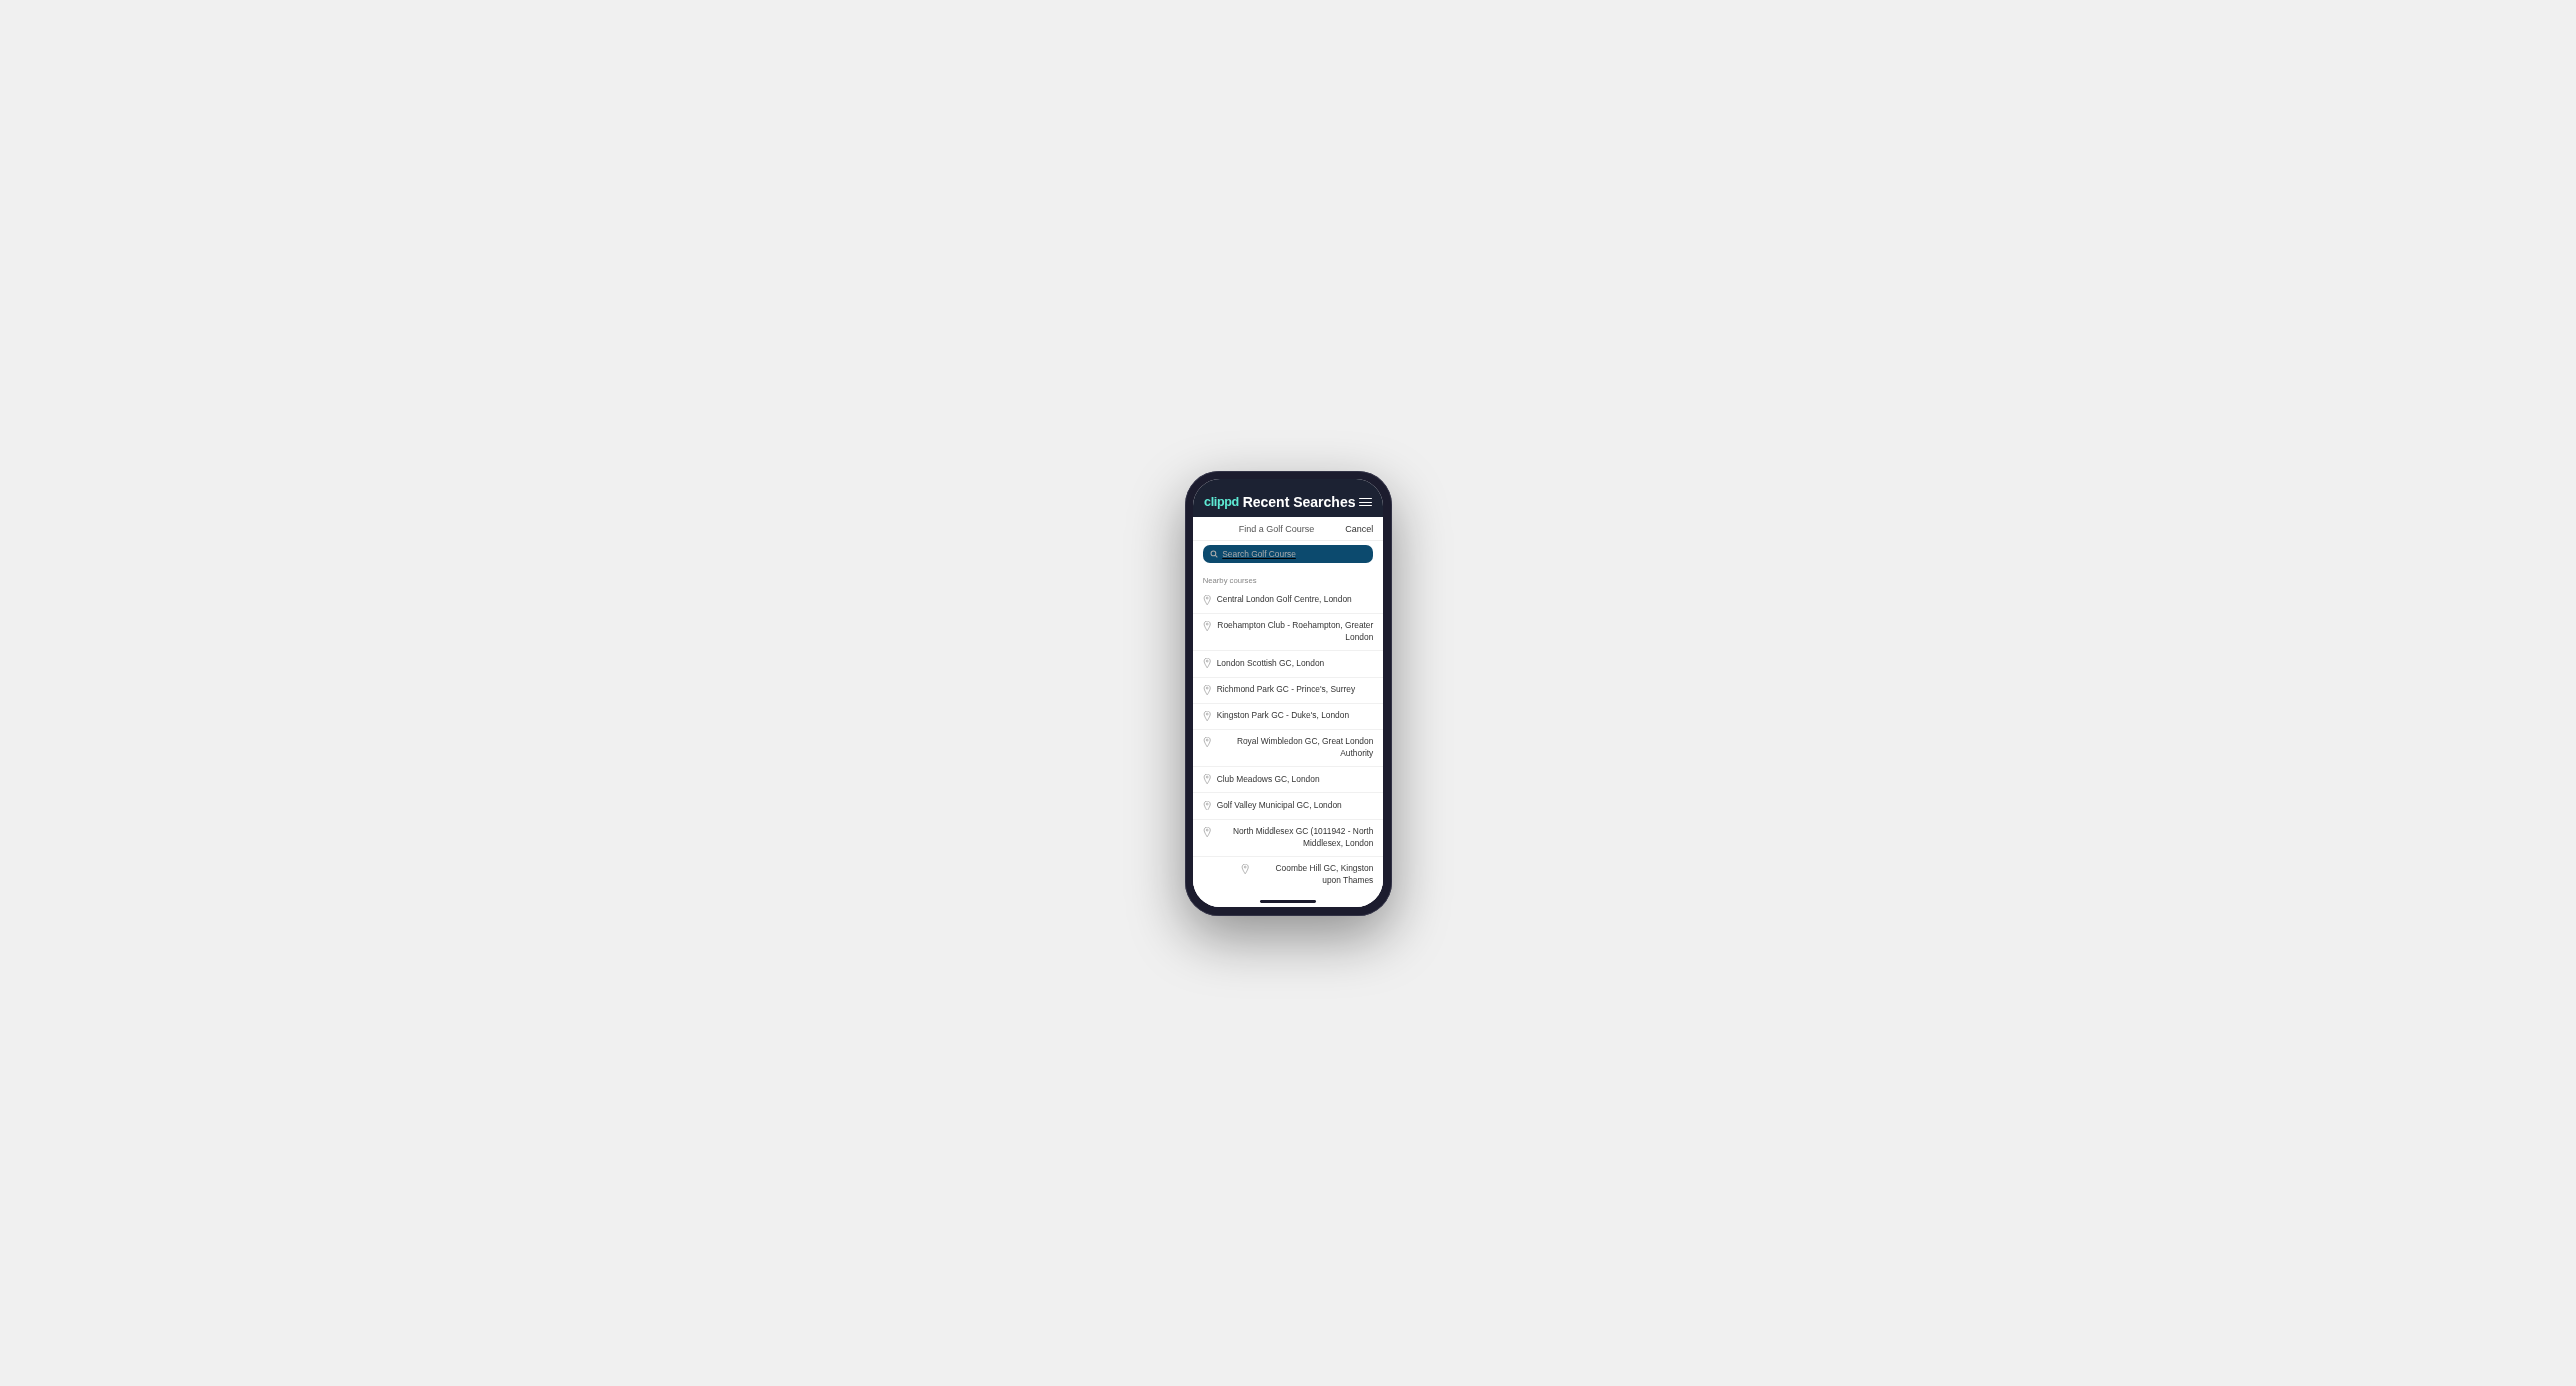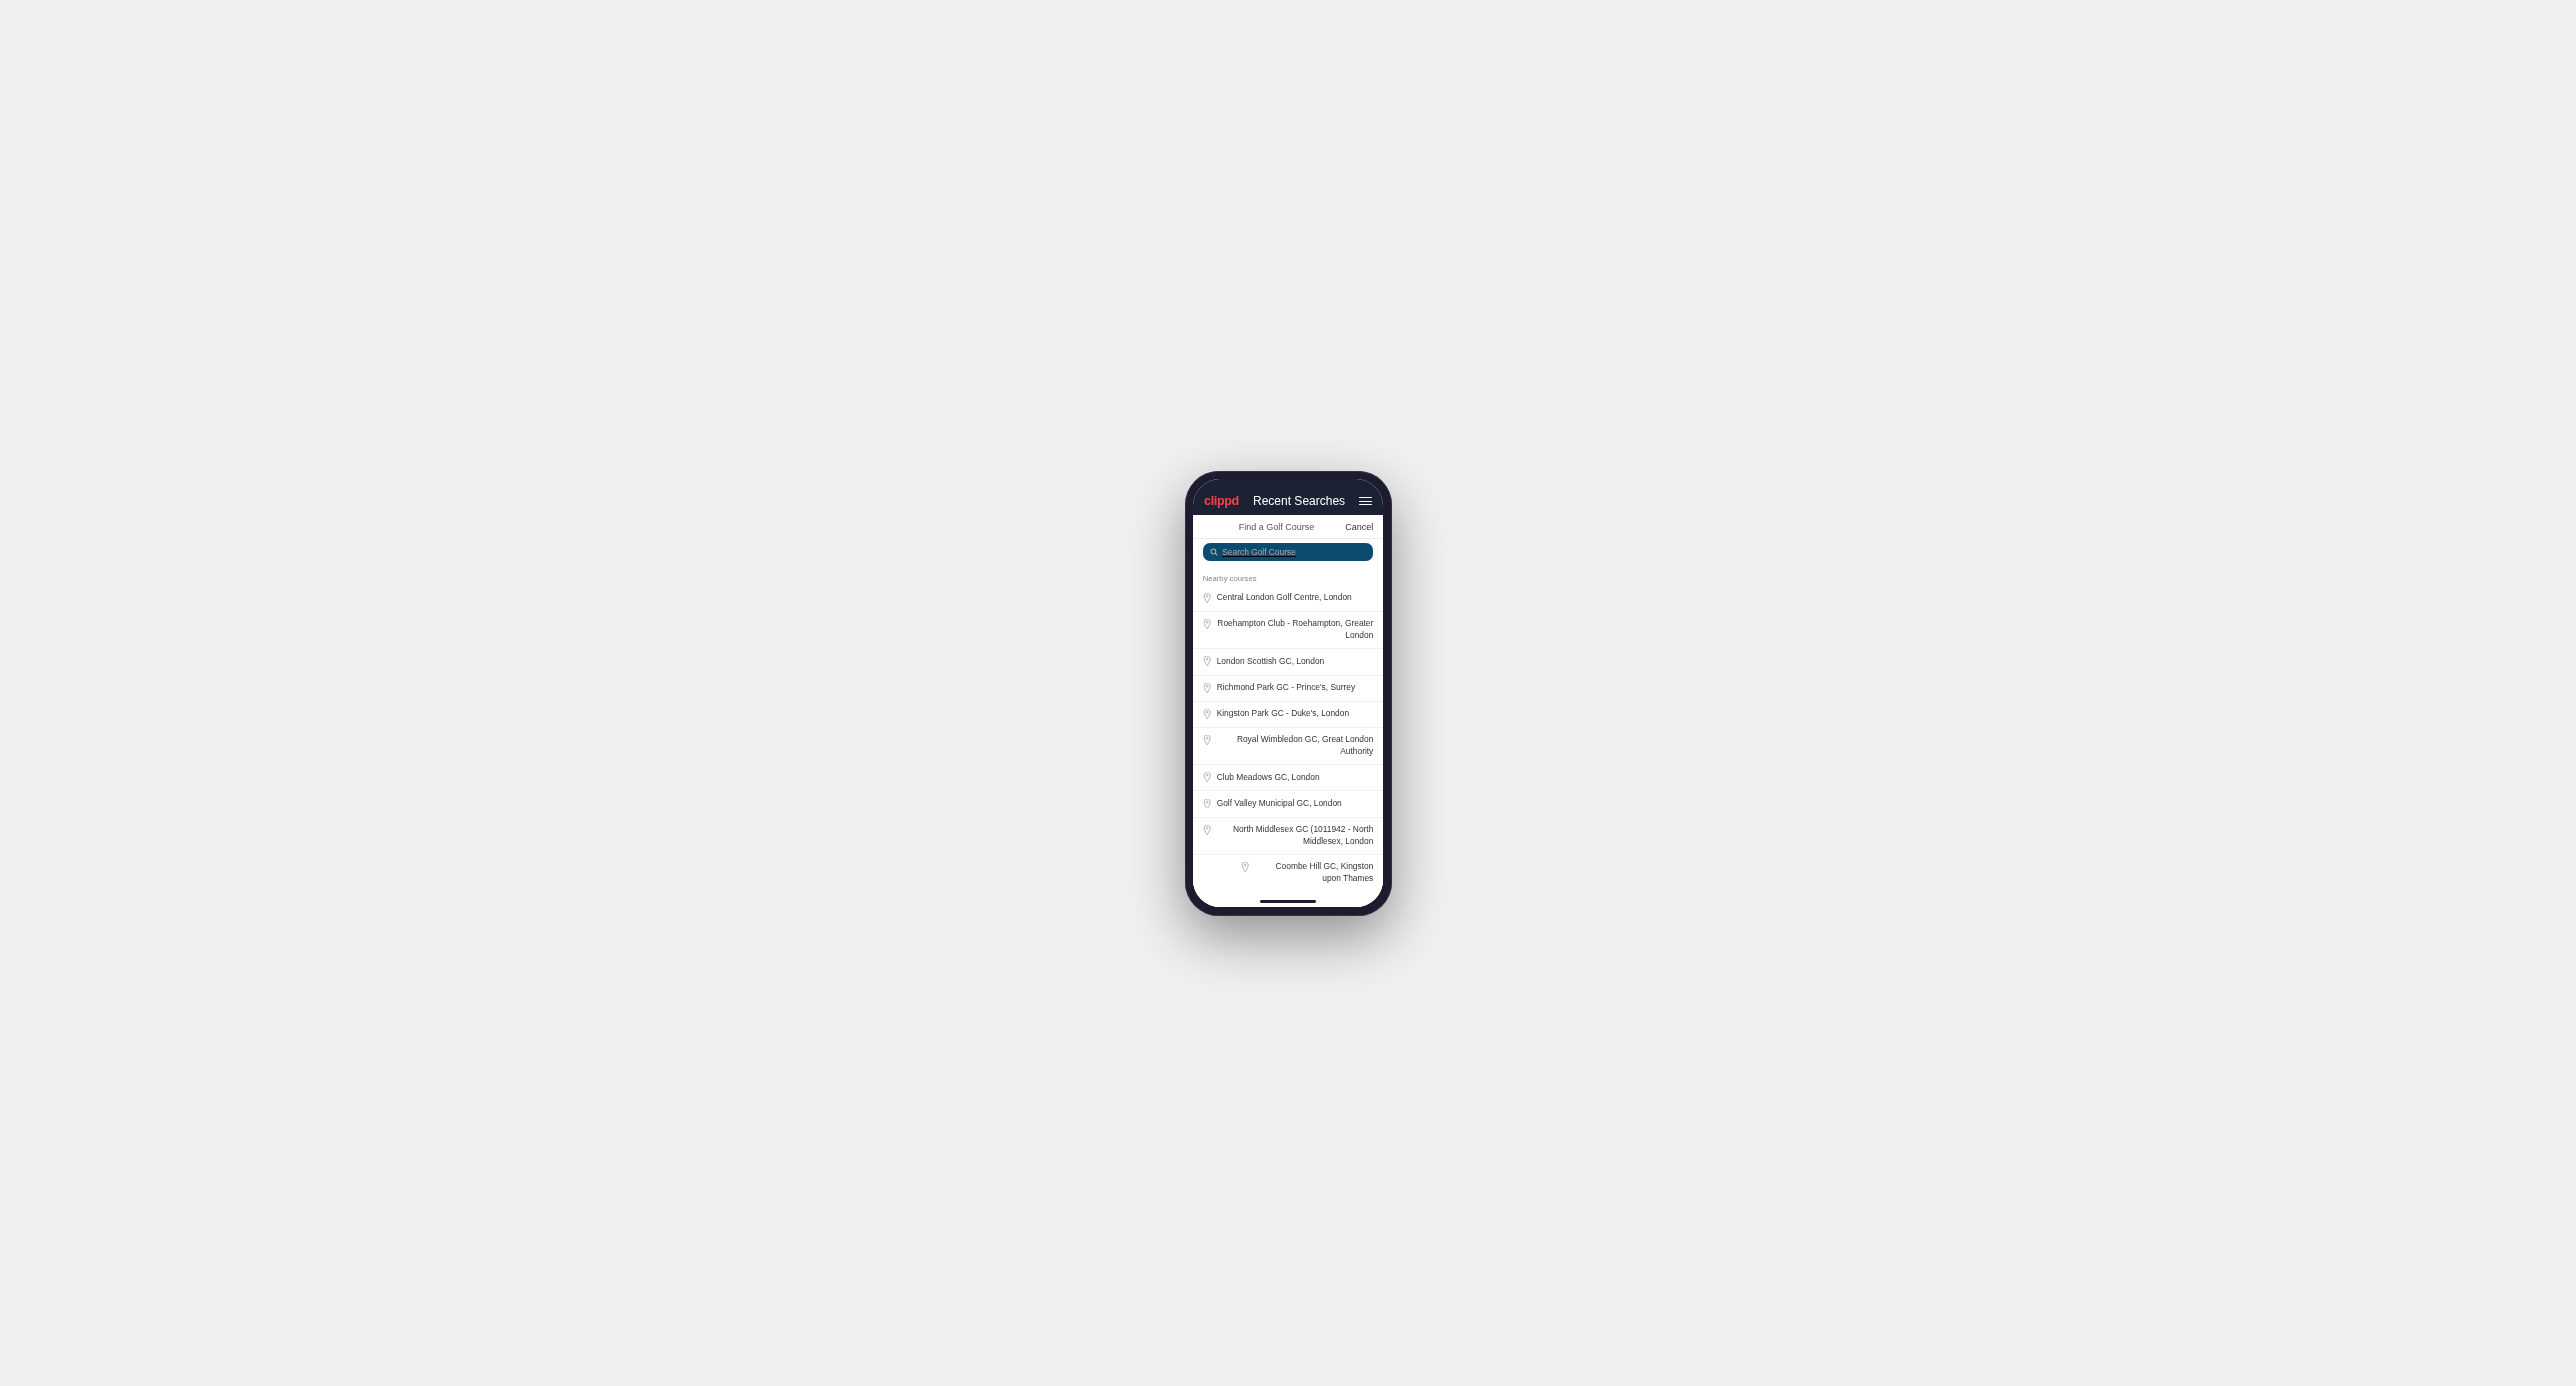--- a/index.html
+++ b/index.html
@@ -46,30 +46,30 @@
     .nav-bar {
       background: #1c2233;
       display: flex;
       align-items: center;
       justify-content: space-between;
       padding: 5.6px 11.2px 7px 11.2px;
       flex-shrink: 0;
     }
 
     .nav-logo {
-      color: #ef4444;
+      color: #5eead4;
       font-size: 12.6px;
       font-weight: 700;
       letter-spacing: -0.4px;
     }
 
     .nav-title {
       color: #ffffff;
-      font-size: 12px;
-      font-weight: 400;
+      font-size: 14px;
+      font-weight: 700;
     }
 
     .nav-menu-icon {
       display: flex;
       flex-direction: column;
       gap: 2.1px;
       cursor: pointer;
     }
 
     .nav-menu-icon span {

